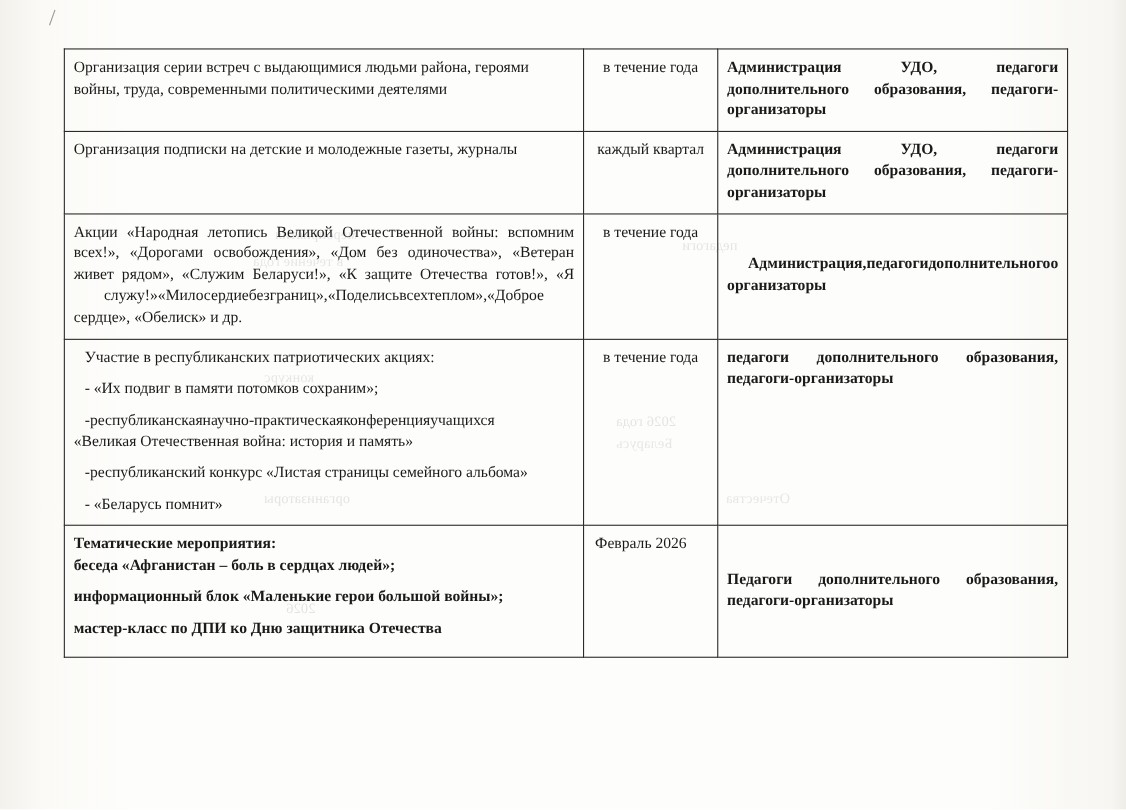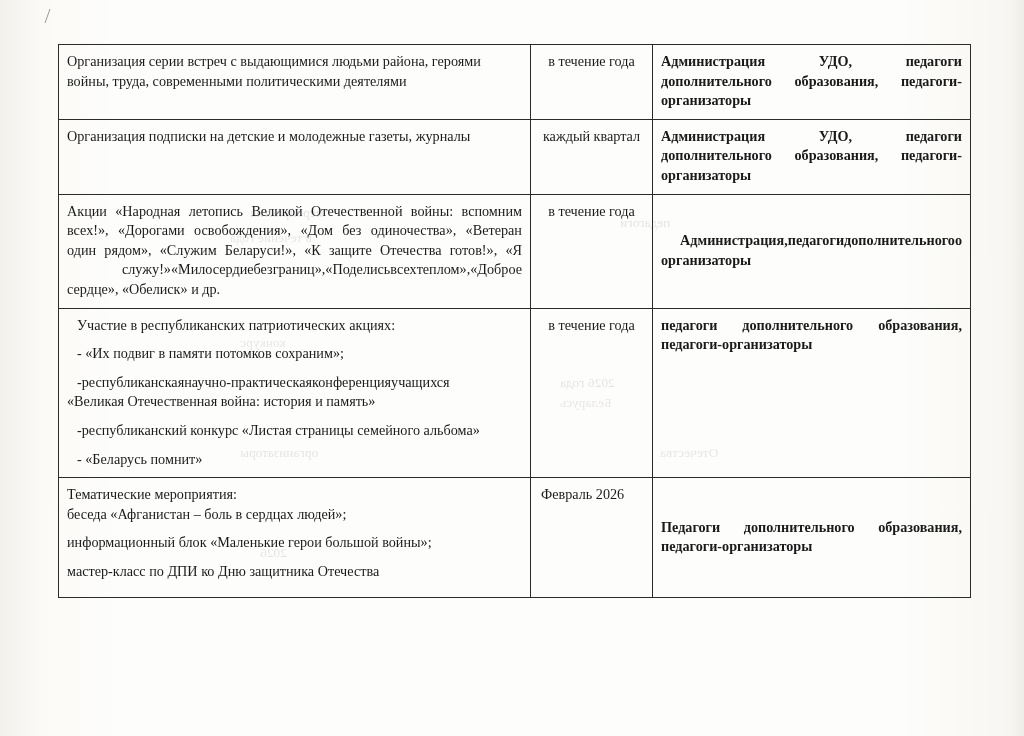--- a/index.html
+++ b/index.html
@@ -184,31 +184,31 @@
             <span class="line" style="display:flex;justify-content:space-between;">
                 <span>всех!»,</span>
                 <span>«Дорогами</span>
                 <span>освобождения»,</span>
                 <span>«Дом</span>
                 <span>без</span>
                 <span>одиночества»,</span>
                 <span>«Ветеран</span>
               </span>
             <span class="line" style="display:flex;justify-content:space-between;">
-                <span>один</span>
+                <span>живет</span>
                 <span>рядом»,</span>
                 <span>«Служим</span>
                 <span>Беларуси!»,</span>
                 <span>«К</span>
                 <span>защите</span>
                 <span>Отечества</span>
                 <span>готов!»,</span>
                 <span>«Я</span>
               </span>
-            <span class="line" style="display:flex;justify-content:flex-end;font-family:Liberation Serif, serif;">
+            <span class="line" style="display:flex;justify-content:center;font-family:Liberation Serif, serif;">
                 <span>служу!»</span>
                 <span>«Милосердие</span>
                 <span>без</span>
                 <span>границ»,</span>
                 <span>«Поделись</span>
                 <span>всех</span>
                 <span>теплом»,</span>
                 <span>«Доброе</span>
               </span>
             <span class="line">сердце», «Обелиск» и др.</span>
@@ -254,21 +254,21 @@
                 <span>дополнительного</span>
                 <span>образования,</span>
               </span>
             <span class="line">педагоги-организаторы</span>
           </td>
         </tr>
 
 
 
         <tr>
-          <td class="col-task" style="padding-bottom:16px;">
+          <td class="col-task" style="padding-bottom:16px;font-weight:bold;">
             <span class="line">Тематические мероприятия:</span>
             <span class="line">беседа «Афганистан – боль в сердцах людей»;</span>
             <span class="sp"></span>
             <span class="line">информационный блок «Маленькие герои большой войны»;</span>
             <span class="sp"></span>
             <span class="line">мастер-класс по ДПИ ко Дню защитника Отечества</span>
           </td>
           <td class="col-term topalign">
             <span class="line">Февраль 2026</span>
           </td>

